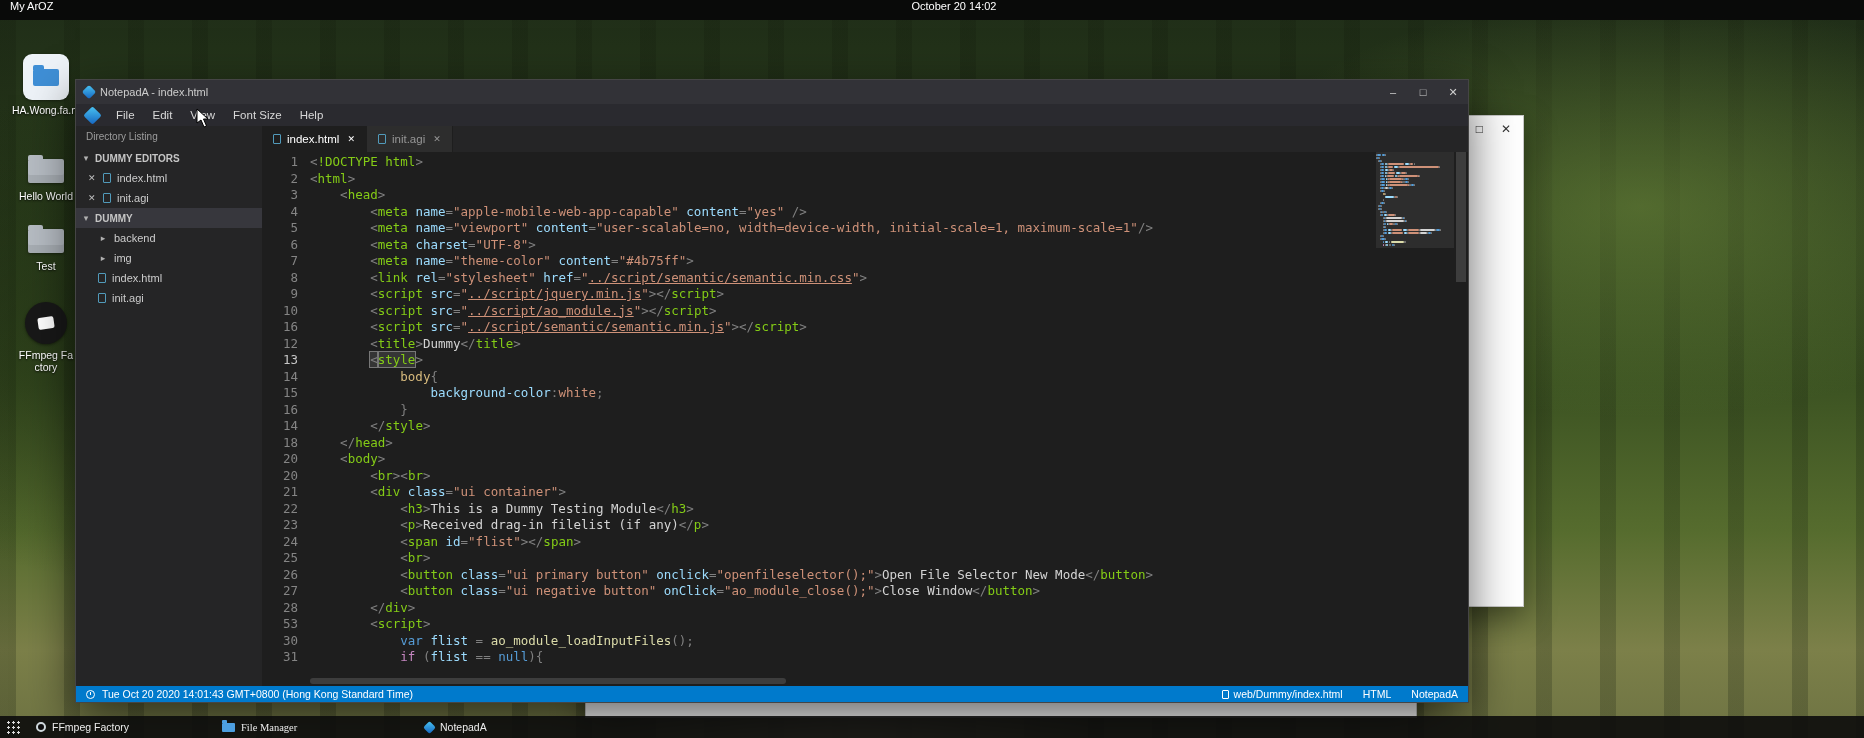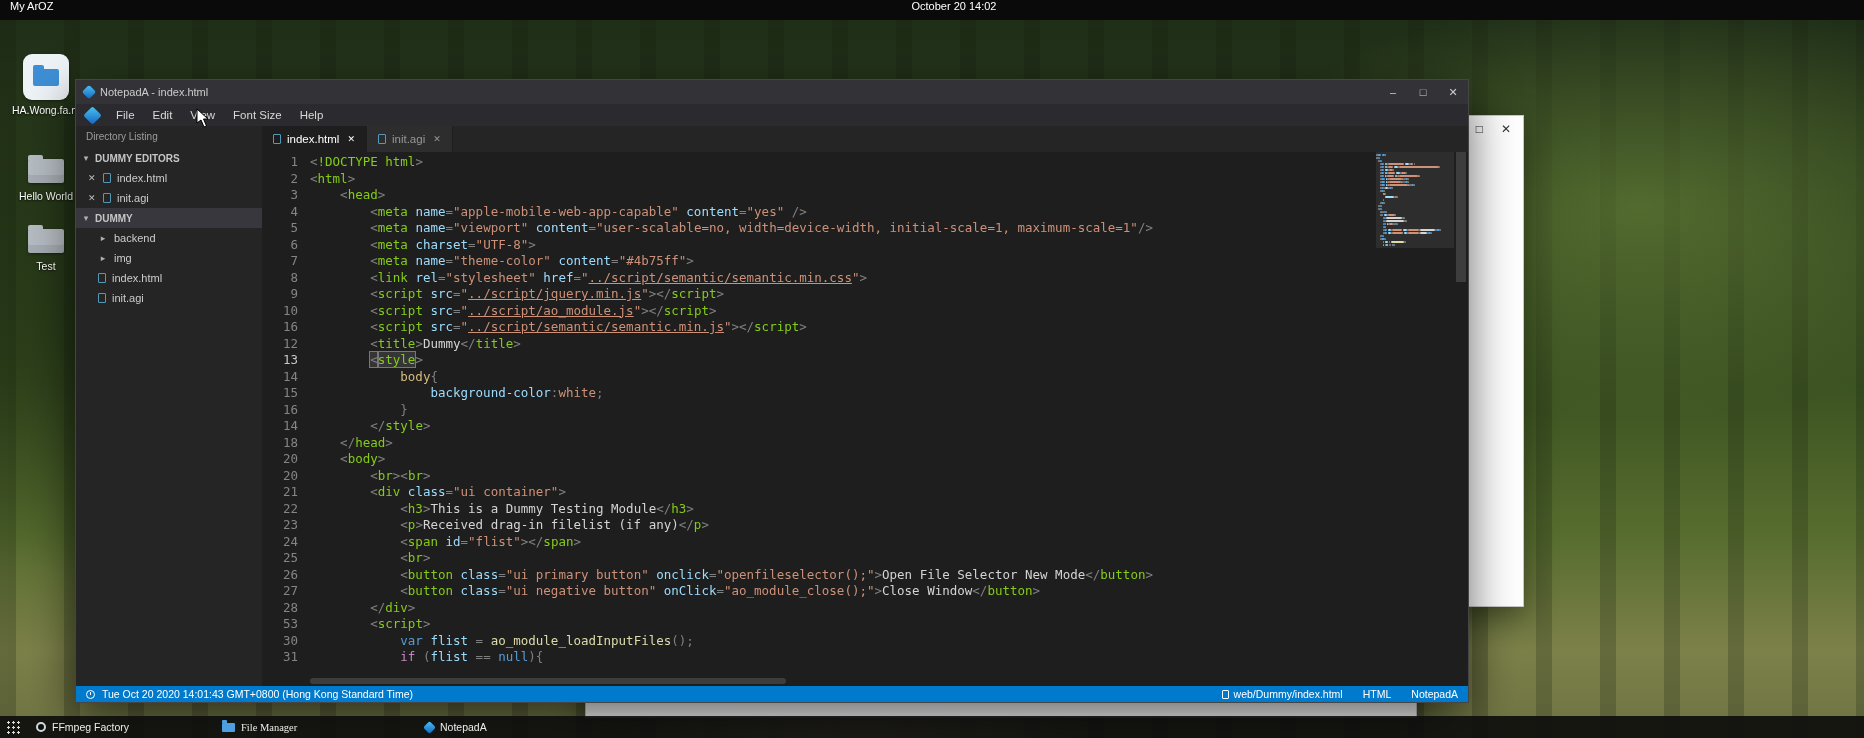--- a/index.html
+++ b/index.html
@@ -168,20 +168,26 @@
         <span class="dlabel">HA.Wong.fa.m</span>
       </div>
       <div class="dicon" style="top: 128px;">
         <div class="fold fold-gray"></div>
         <span class="dlabel">Hello World</span>
       </div>
       <div class="dicon" style="top: 198px;">
         <div class="fold fold-gray"></div>
         <span class="dlabel">Test</span>
       </div>
+      <div class="dicon" style="top: 280px;">
+        <div class="appc">
+          <div class="film"></div>
+        </div>
+        <span class="dlabel">FFmpeg Fa ctory</span>
+      </div>
     </div>
 
   <div class="ff">
     <div class="win-title">
       <span class="wc">–</span>
       <span class="wc">□</span>
       <span class="wc">✕</span>
     </div>
   </div>
 

